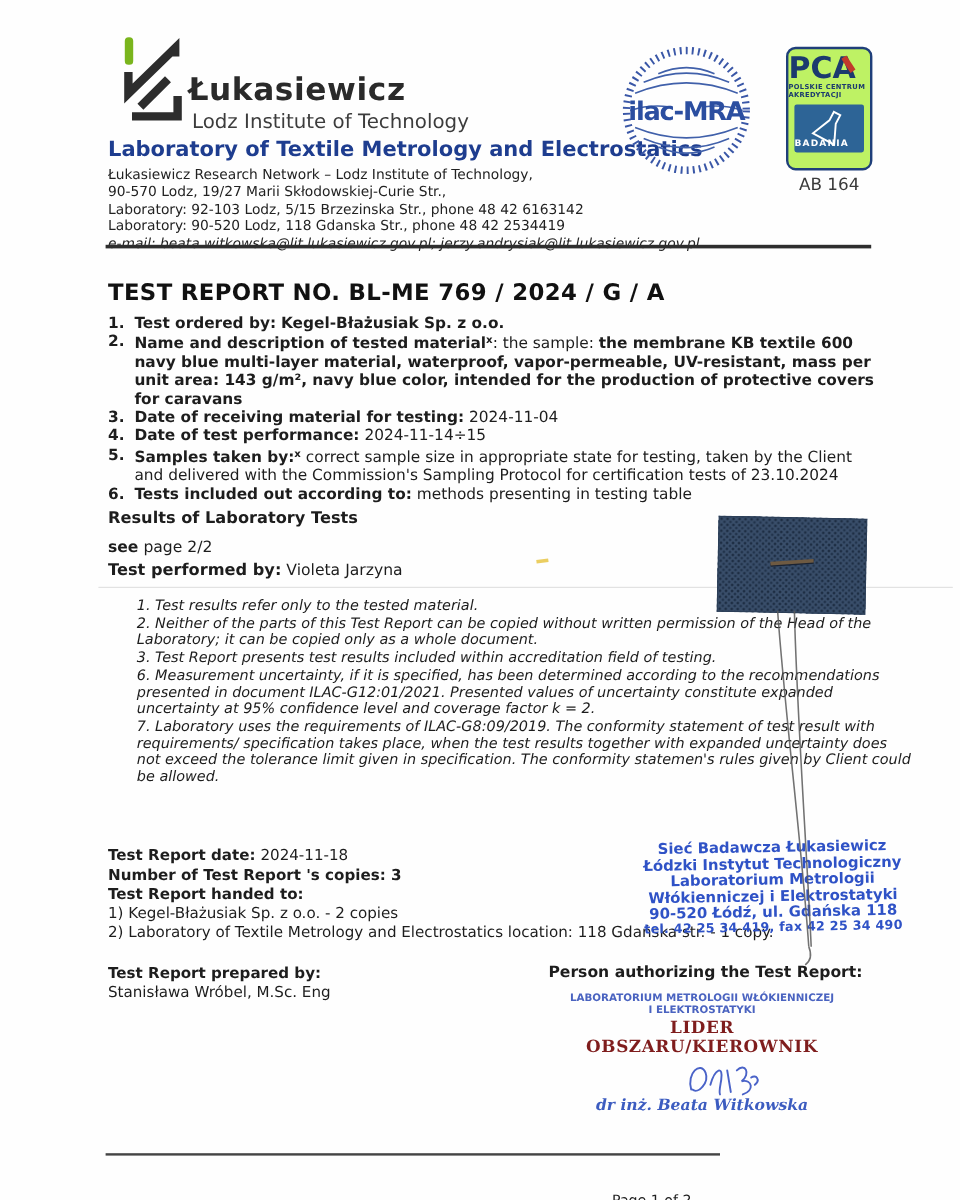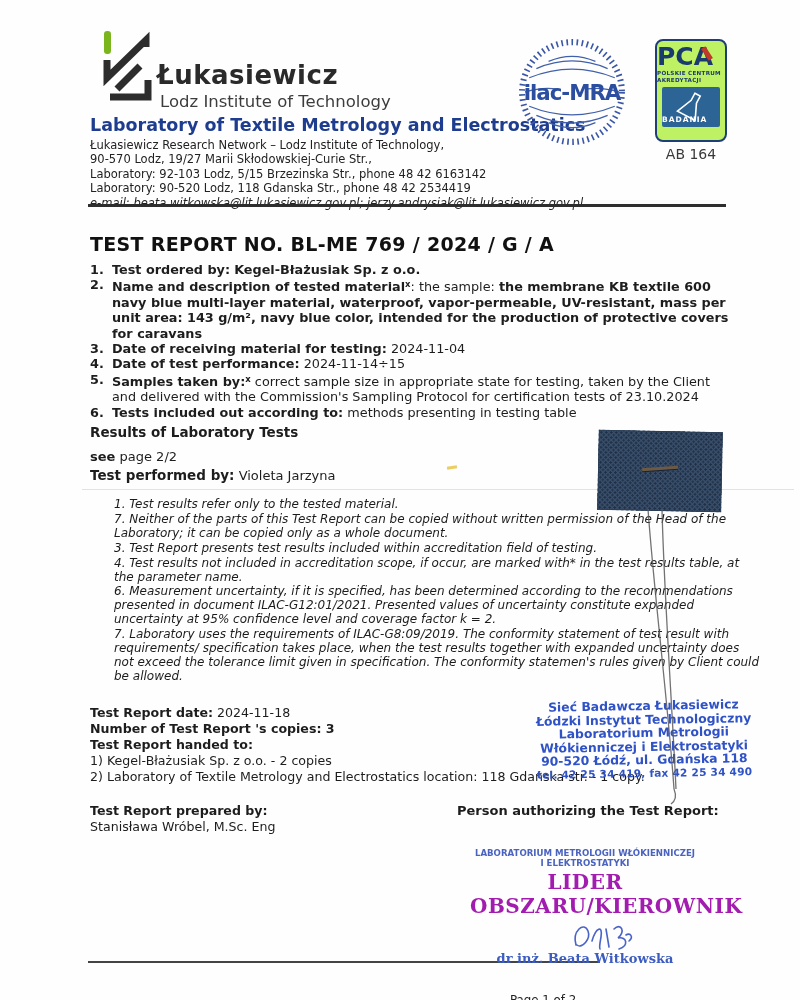--- a/index.html
+++ b/index.html
@@ -60,25 +60,25 @@
   .threads{position:absolute;left:570px;top:503px;z-index:5;}
   
   .bottom-info{position:absolute;left:90px;top:705px;font-size:12.6px;line-height:16px;z-index:2;}
   .stamp-addr{
     position:absolute;left:534px;top:699px;width:220px;z-index:3;text-align:center;
     color:#2f52c6;font-weight:bold;font-size:12.4px;line-height:13.6px;transform:rotate(-1deg);
   }
   .stamp-addr .small{font-size:10.6px;letter-spacing:.2px;}
   .prepared{position:absolute;left:90px;top:803px;font-size:12.6px;line-height:16px;}
   .authorizing{position:absolute;left:457px;top:803px;font-size:13px;font-weight:bold;}
-  .stamp-auth{position:absolute;left:470px;top:848px;width:230px;text-align:center;color:#4a63c0;z-index:3;}
+  .stamp-auth{position:absolute;left:470px;top:827px;width:230px;text-align:center;color:#4a63c0;z-index:3;}
   .stamp-auth .s1{font-size:8.6px;font-weight:bold;line-height:10px;}
-  .stamp-auth .s3{font-family:"DejaVu Serif","Liberation Serif",serif;font-size:20px;font-weight:bold;color:#a21caf;margin-top:2px;letter-spacing:.5px;}
+  .stamp-auth .s3{font-family:"DejaVu Serif","Liberation Serif",serif;font-size:14px;font-weight:bold;color:#7f1d1d;margin-top:2px;letter-spacing:.5px;}
   .stamp-auth .sig{margin:1px 0 0 40px;}
-  .stamp-auth .name{font-family:"DejaVu Serif","Liberation Serif",serif;font-size:13px;font-weight:bold;color:#3c5cc0;margin-top:-6px;}
+  .stamp-auth .name{font-family:"DejaVu Serif","Liberation Serif",serif;font-size:13px;font-weight:bold;font-style:italic;color:#3c5cc0;margin-top:-6px;}
   
   .rule-bottom{position:absolute;left:88px;top:961px;width:512px;height:2px;background:#444;}
   .foot-left{position:absolute;left:90px;top:965px;font-size:11.8px;line-height:14.5px;color:#222;}
   .foot-page{position:absolute;left:510px;top:965px;font-size:11.8px;color:#222;margin-top:28px;}
 </style>
 </head>
 <body>
 
 <div class="page">
   <div class="edge-r"></div>
@@ -179,23 +179,22 @@
     <span class="b">see</span><span> page  2/2</span>
   </div>
   <div class="performed">
     <span class="b">Test performed by:</span><span> Violeta Jarzyna</span>
   </div>
   <div class="mark-artifact"></div>
   <div class="hairline"></div>
 
   <div class="notes">
     <div class="note"><span>1.  Test results refer only to the tested material.</span><span class="u"></span><span></span></div>
-    <div class="note"><span>7.  Neither of the parts of this Test Report can be copied without written permission of the Head of the Laboratory; it can be copied only as a whole document.</span><span class="u"></span><span></span></div>
+    <div class="note"><span>2.  Neither of the parts of this Test Report can be copied without written permission of the Head of the Laboratory; it can be copied only as a whole document.</span><span class="u"></span><span></span></div>
     <div class="note"><span>3.  Test Report presents test results included within accreditation  field of testing.</span><span class="u"></span><span></span></div>
-    <div class="note"><span>4.  Test results not included in accreditation scope, if occur, are marked with* in the test results table, at the parameter name.</span><span class="u"></span><span></span></div>
     <div class="note"><span>6.  Measurement uncertainty, if it is specified, has been determined according to the recommendations presented in document ILAC-G12:01/2021. Presented values of uncertainty constitute expanded uncertainty at 95% confidence level  and coverage factor k = 2.</span><span class="u"></span><span></span></div>
     <div class="note"><span>7.  Laboratory uses the requirements of ILAC-G8:09/2019. The conformity statement of test result with requirements/ specification takes place, when the test results together with expanded uncertainty does not exceed the tolerance limit given in specification. The conformity statemen's rules given by Client could be allowed.</span><span class="u"></span><span></span></div>
   </div>
 
   <div class="fabric">
     <div class="staple"></div>
   </div>
   <div class="threads">
     <svg width="160" height="310" viewBox="0 0 160 310">
       <g stroke="#5a5a5a" stroke-width="1.3" fill="none" opacity="0.85">

